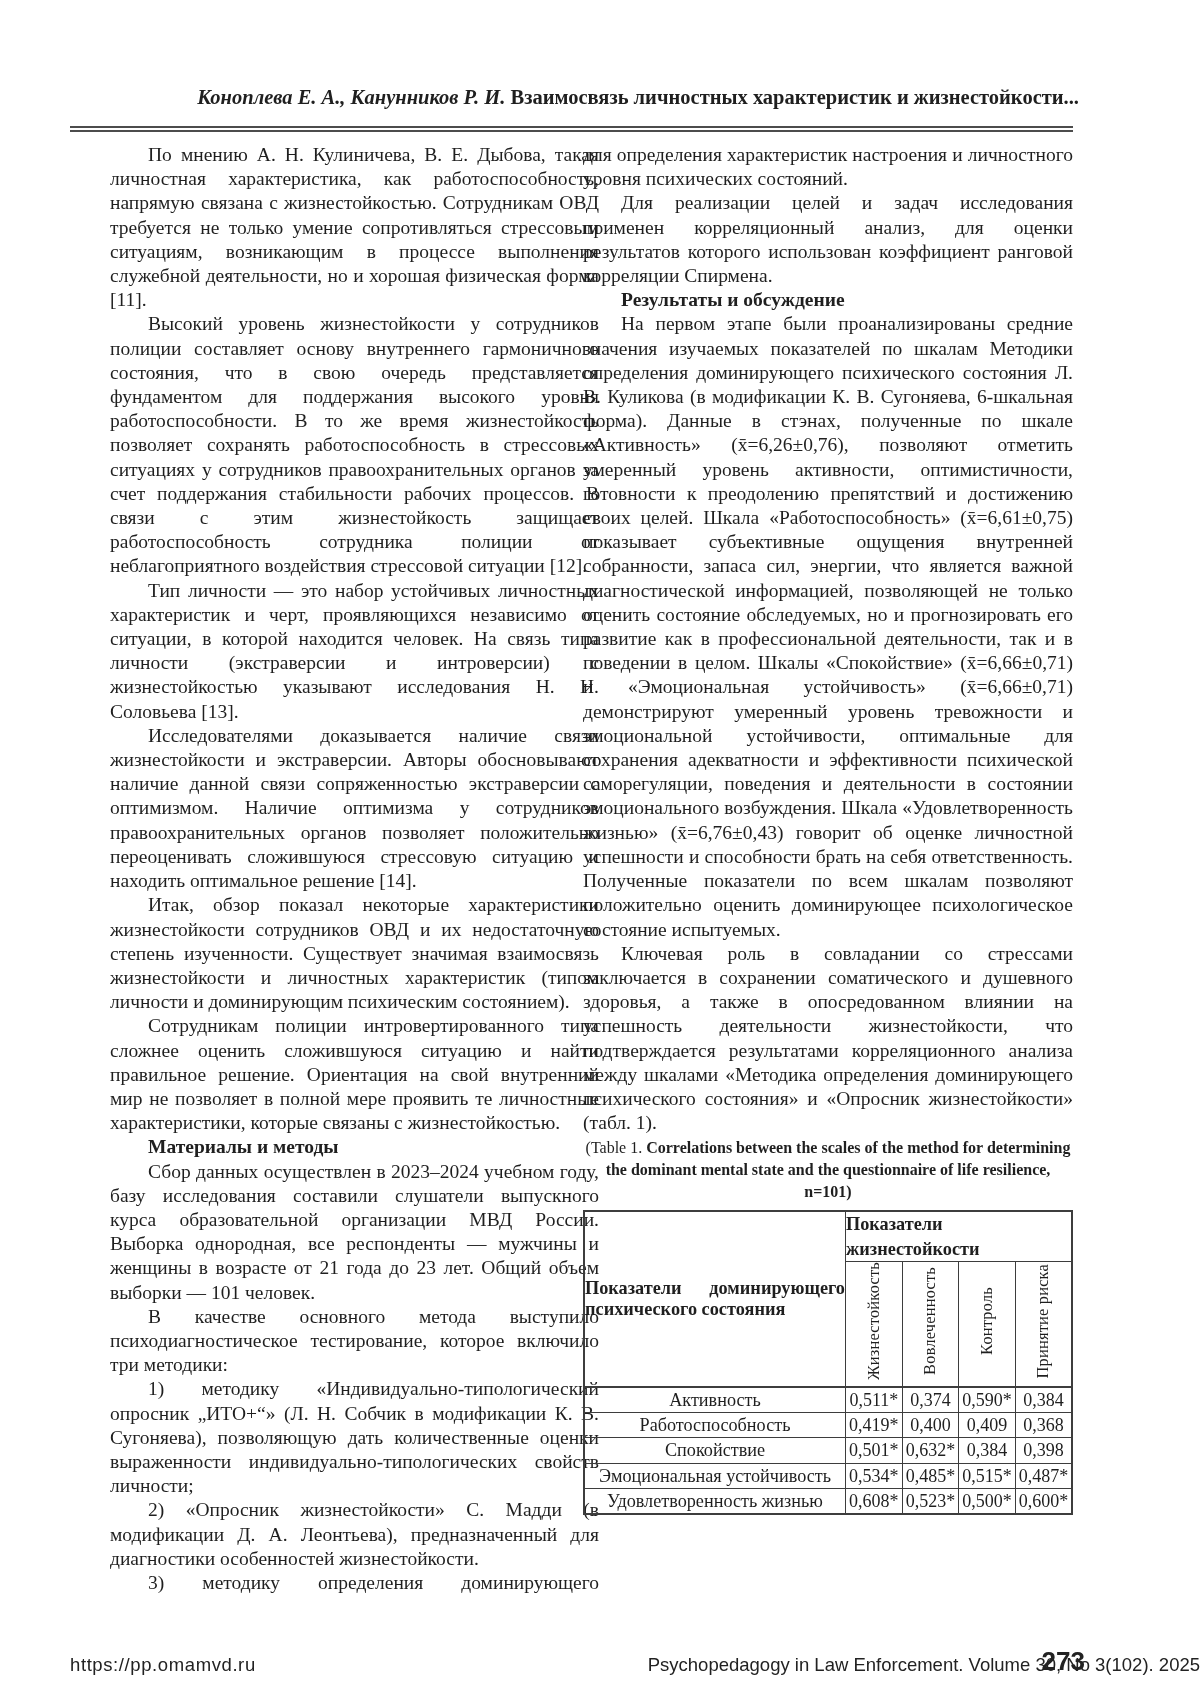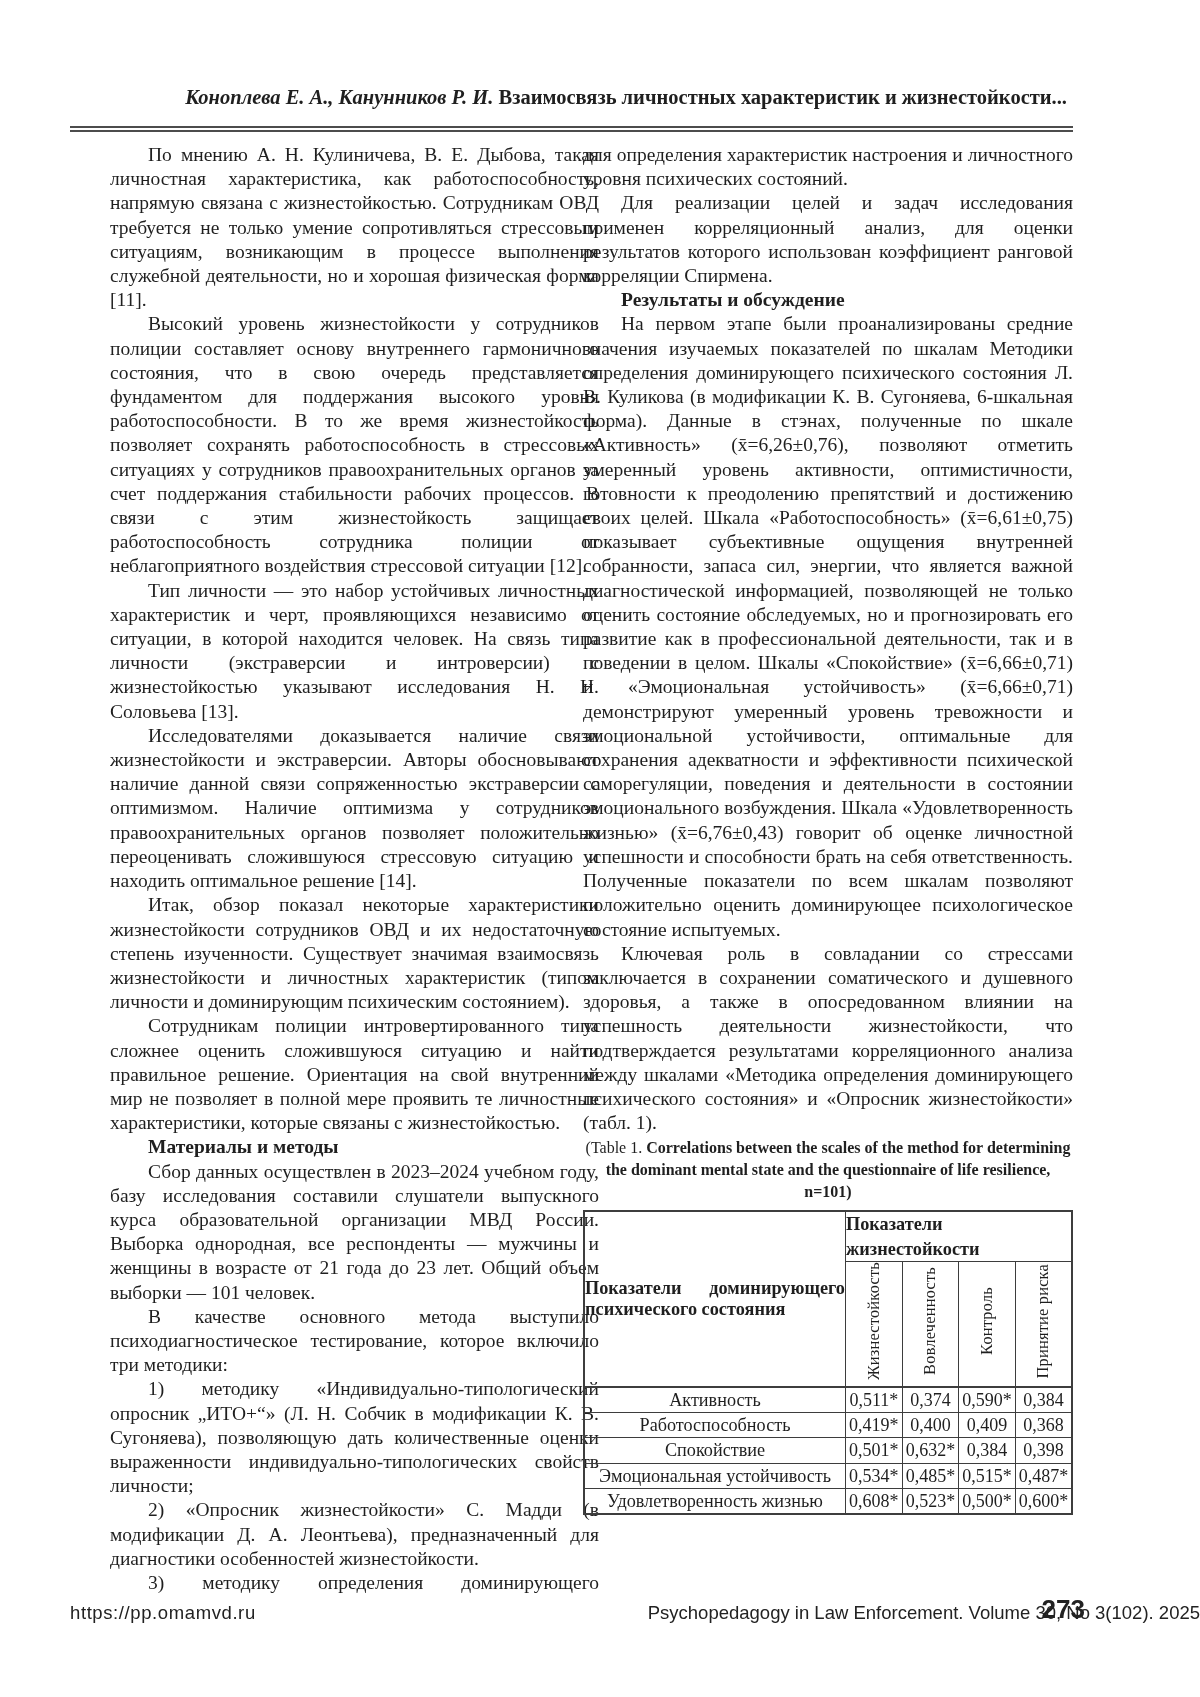--- a/index.html
+++ b/index.html
@@ -2,21 +2,21 @@
 <html lang="ru"><head>
 <meta charset="utf-8">
 <style>
   html,body{margin:0;padding:0;background:#ffffff;}
   .page{
     position:relative;width:1200px;height:1697px;background:#fff;overflow:hidden;
     font-family:"Liberation Serif",serif;color:#1f1f1f;
   }
   
   .running-head{
-    position:absolute;top:86px;left:64px;width:1003px;
+    position:absolute;top:86px;left:76px;width:1003px;
     text-align:right;font-size:20.5px;font-weight:bold;white-space:nowrap;
   }
   .running-head .authors{font-style:italic;}
   .head-rule{
     position:absolute;top:126px;left:70px;width:1003px;height:2px;
     border-top:2.5px solid #4c4c4c;border-bottom:2px solid #4c4c4c;
   }
   
   .col{
     position:absolute;top:143px;font-size:19.5px;line-height:24.2px;
@@ -42,21 +42,21 @@
   th.corner{width:260px;font-size:18.3px;font-weight:bold;line-height:21.5px;padding:2px 18px;margin-left:20px;}
   th.group{font-size:18.3px;font-weight:bold;height:31px;margin-top:42px;}
   th.vcell{height:113px;text-align:center;vertical-align:middle;font-weight:normal;}
   .vert{
     display:inline-block;writing-mode:vertical-rl;transform:rotate(180deg);
     font-size:16.4px;letter-spacing:.2px;
   }
   td.rlabel{font-size:18.2px;padding:1px 5px;text-align:center;height:23px;}
   td.rval{font-size:18px;text-align:center;height:23px;}
   
-  .footer{position:absolute;left:0;top:1592px;width:1200px;height:40px;
+  .footer{position:absolute;left:0;top:1644px;width:1200px;height:40px;
     font-family:"Liberation Sans",sans-serif;color:#222;}
   .f-url{position:absolute;left:70px;top:10px;font-size:18.5px;letter-spacing:.6px;}
   .f-journal{position:absolute;left:0;right:0;top:10px;text-align:right;font-size:18.5px;}
   .f-page{position:absolute;right:115px;top:2px;font-size:26px;font-weight:bold;}
 </style>
 </head>
 <body>
 
 <div class="page">
 

